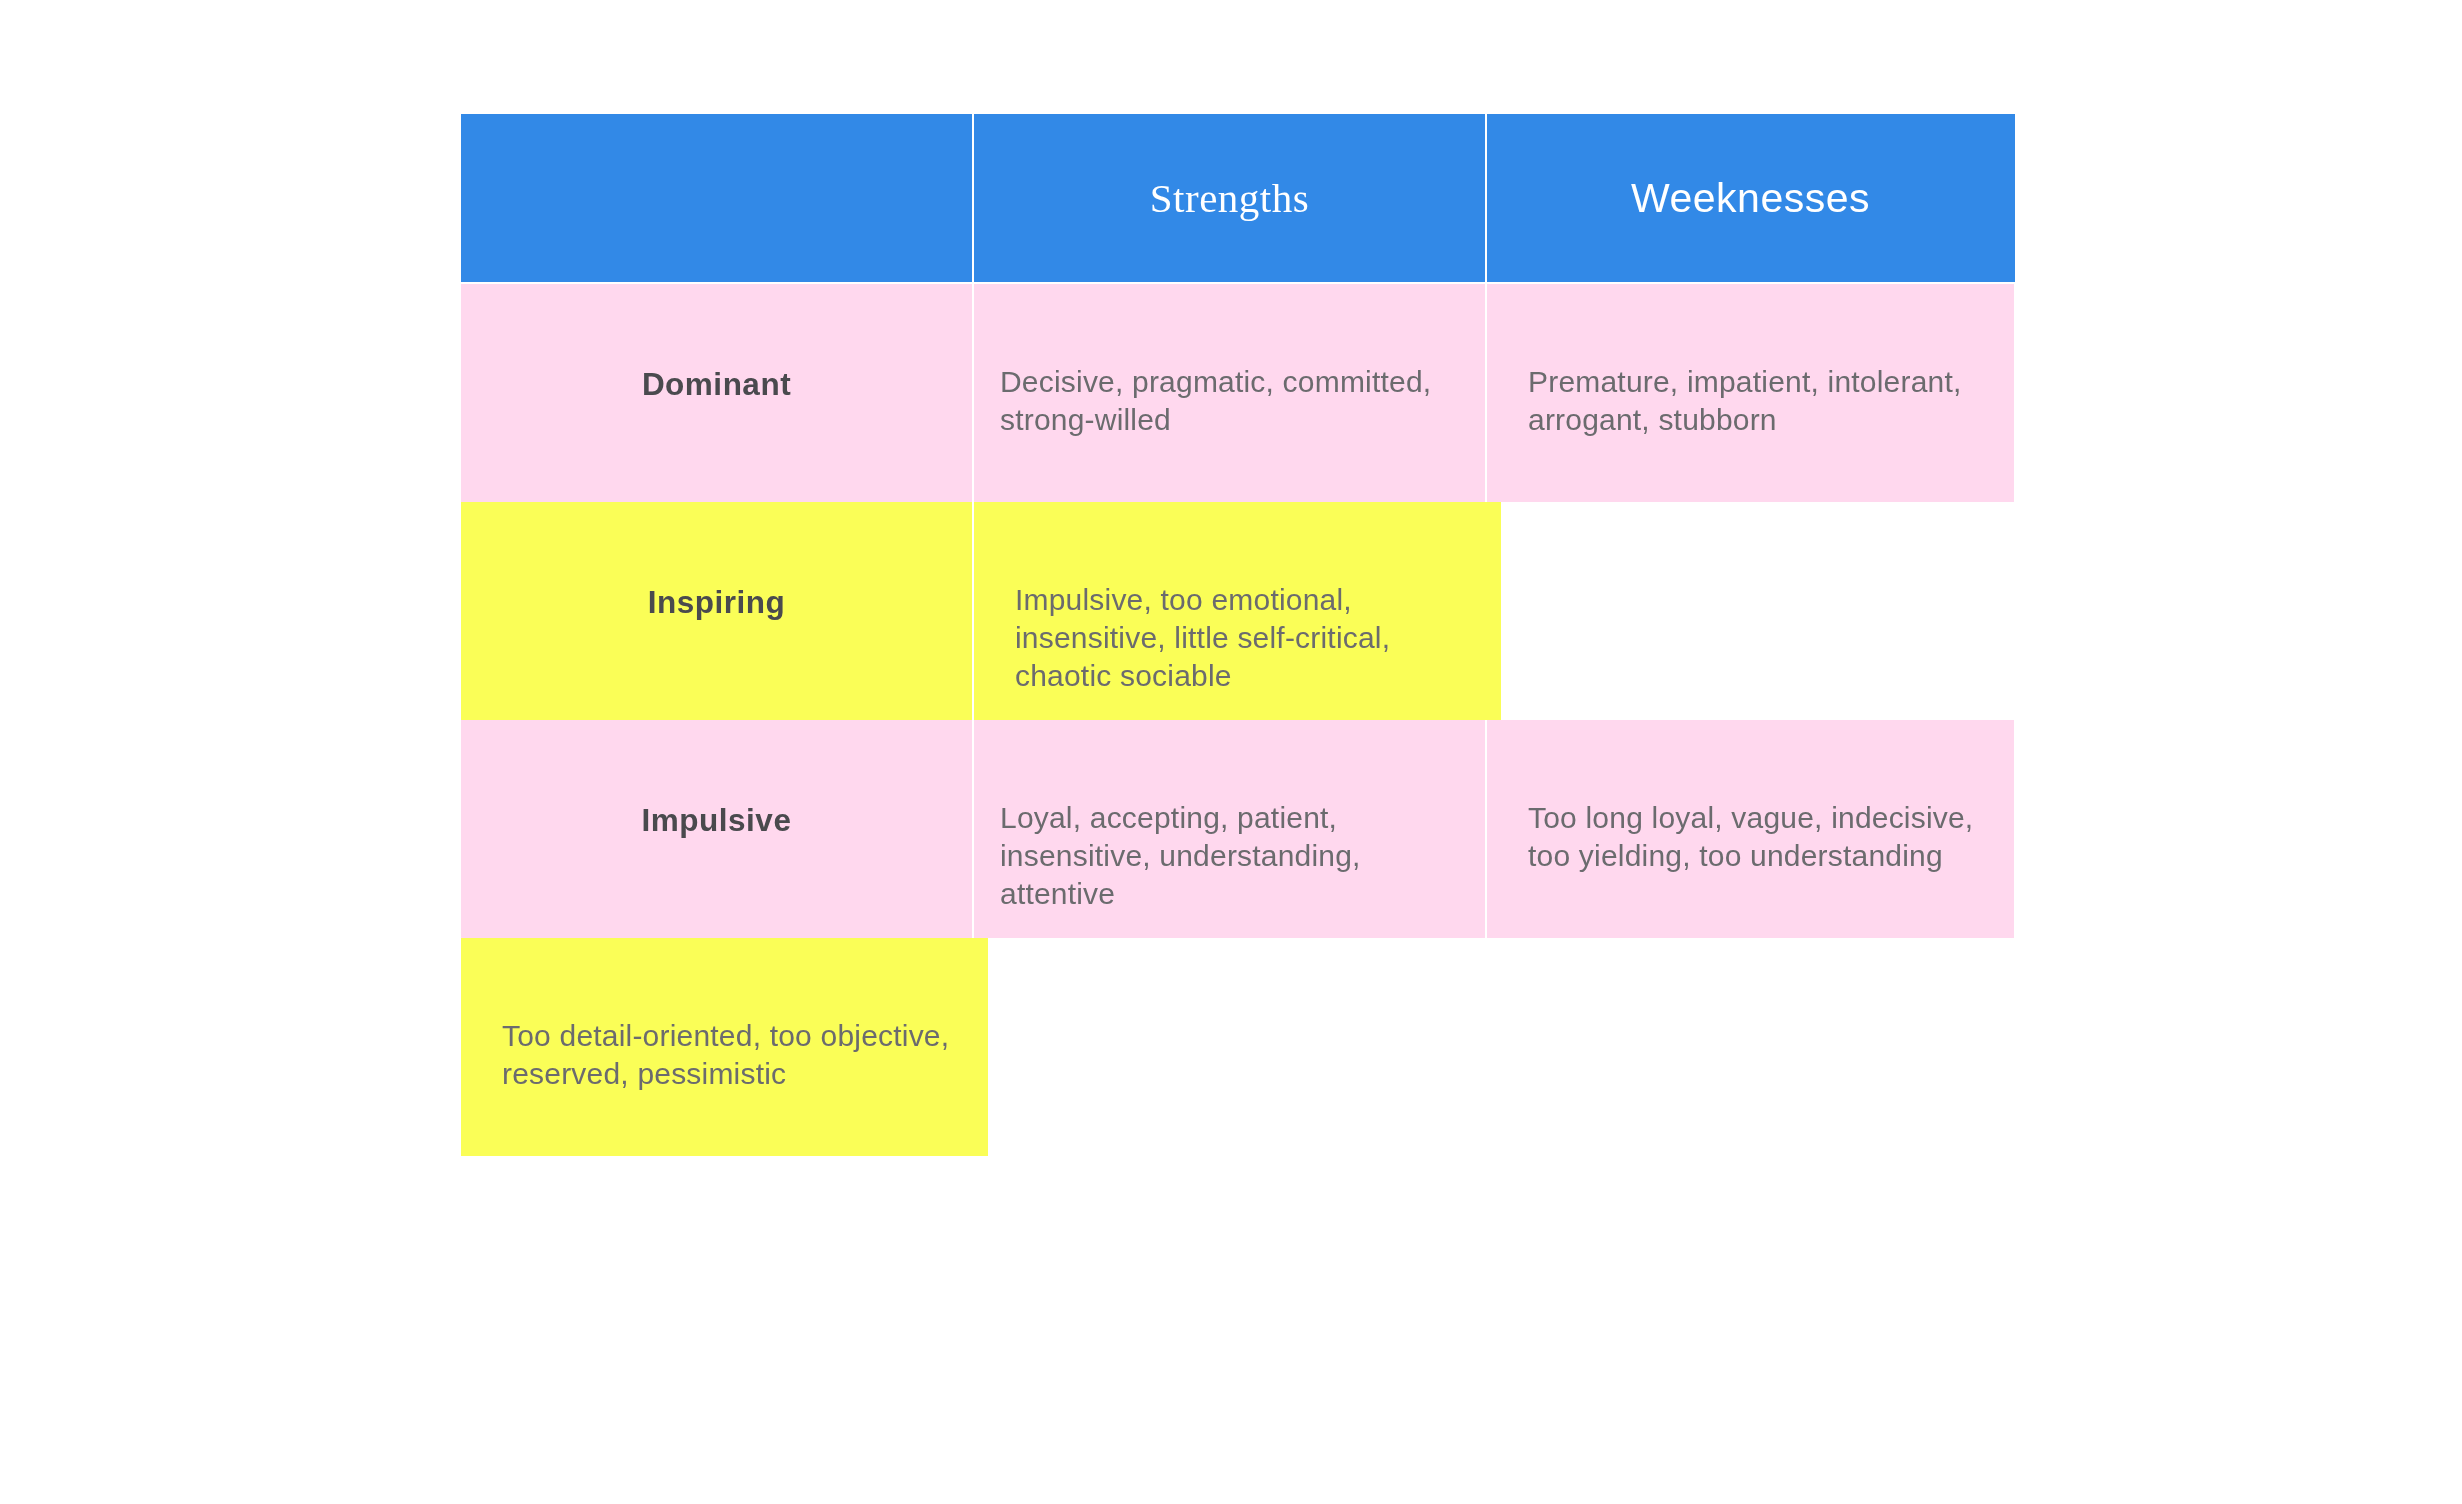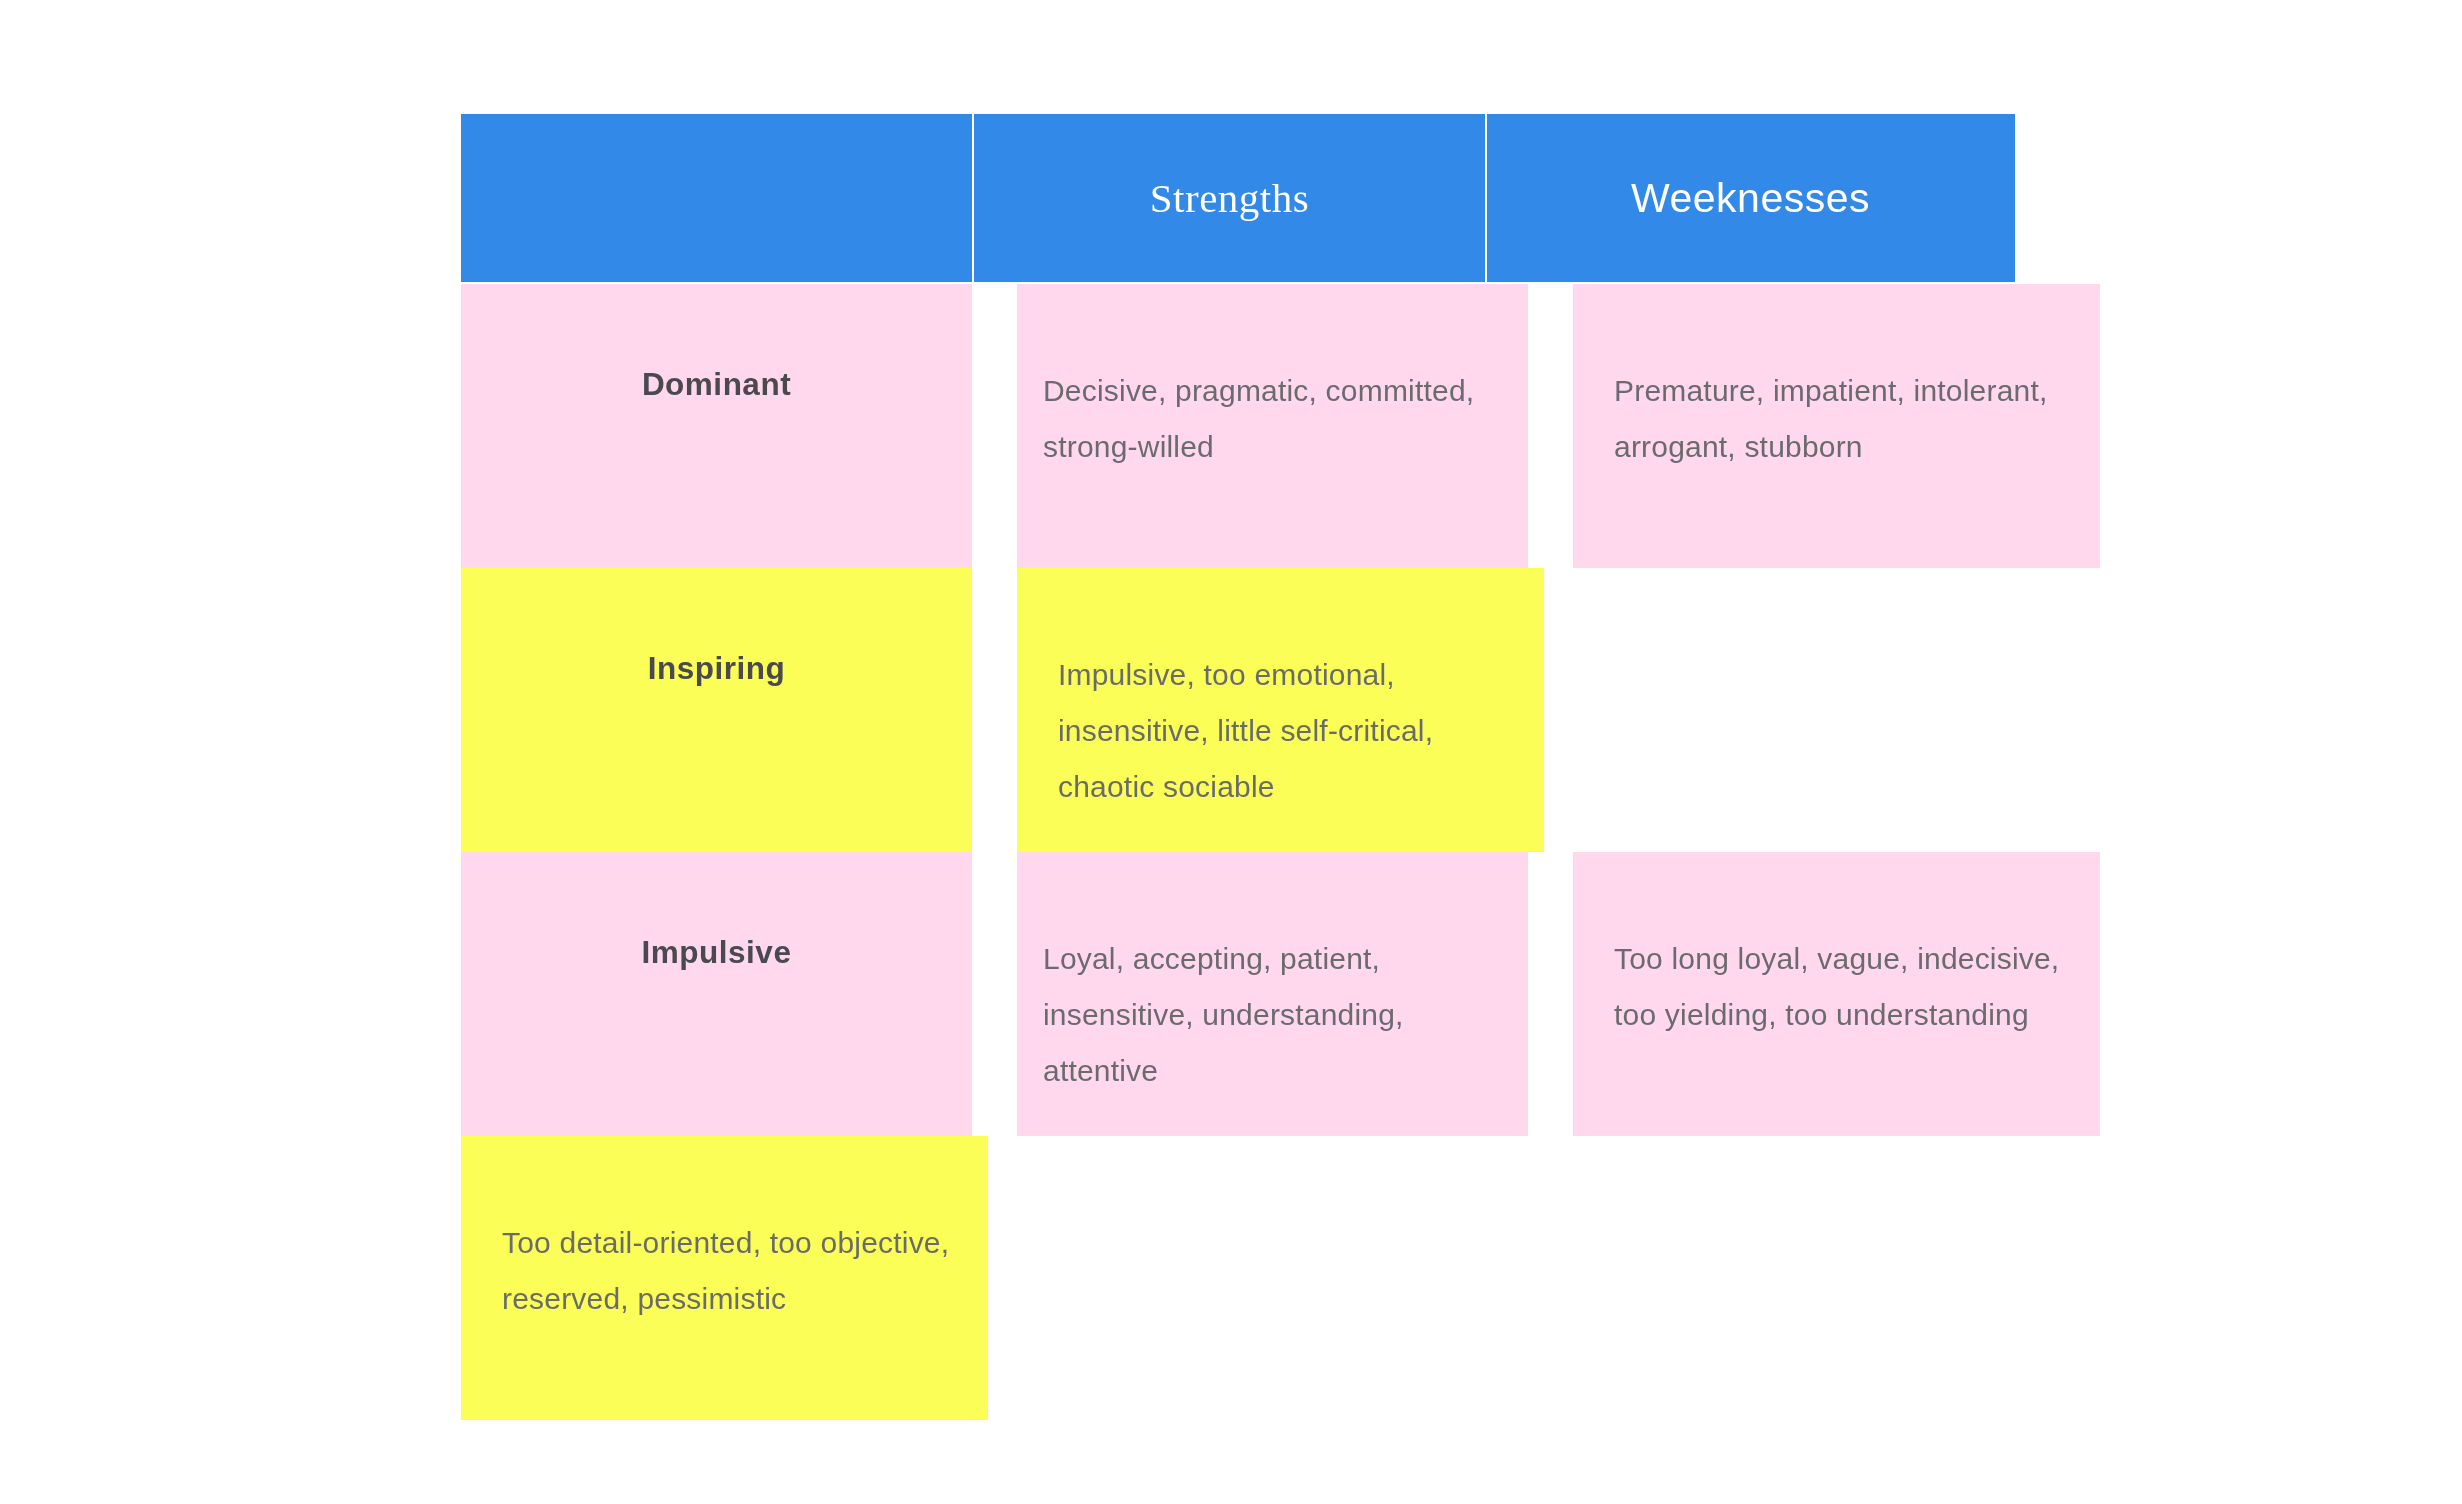--- a/index.html
+++ b/index.html
@@ -36,38 +36,38 @@
   .header-row { height: 170px; background: var(--header-bg); border-bottom: 2.9px solid var(--divider); }
   .header-row .cell {
     display: flex; align-items: center; justify-content: center;
     color: var(--header-text);
     font-size: 41px;
     font-weight: 400;
     letter-spacing: 0.5px;
   }
   .header-row .col-label, .header-row .col-str { border-right-color: var(--divider); font-family: Liberation Serif, serif; }
 
-  .data-row { height: 284px; gap: 43px; }
+  .data-row { height: 218px; }
   .data-row.pink .cell { background: var(--row-pink); }
   .data-row.yellow .cell { background: var(--row-yellow); }
   
   .data-row .col-label, .data-row .col-str { border-right: 2.9px solid var(--divider); }
 
   .row-label {
     padding-top: 82px;
     text-align: center;
     font-size: 31.5px;
     font-weight: bold;
     color: var(--label-text);
     letter-spacing: 0.5px;
   }
   .body-cell {
     padding-top: 79px;
     font-size: 30px;
-    line-height: 56px;
+    line-height: 38px;
     color: var(--body-text);
     letter-spacing: 0.2px;
   }
   .col-str.body-cell  { padding-left: 26px; padding-right: 43px; }
   .col-weak.body-cell { padding-left: 41px; padding-right: 33px; }
 </style>
 </head>
 <body>
 
 <div class="canvas">

